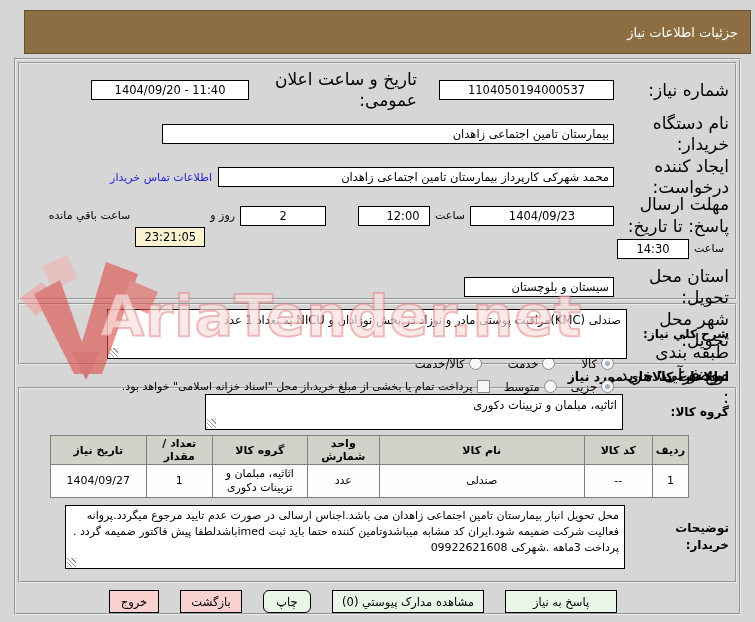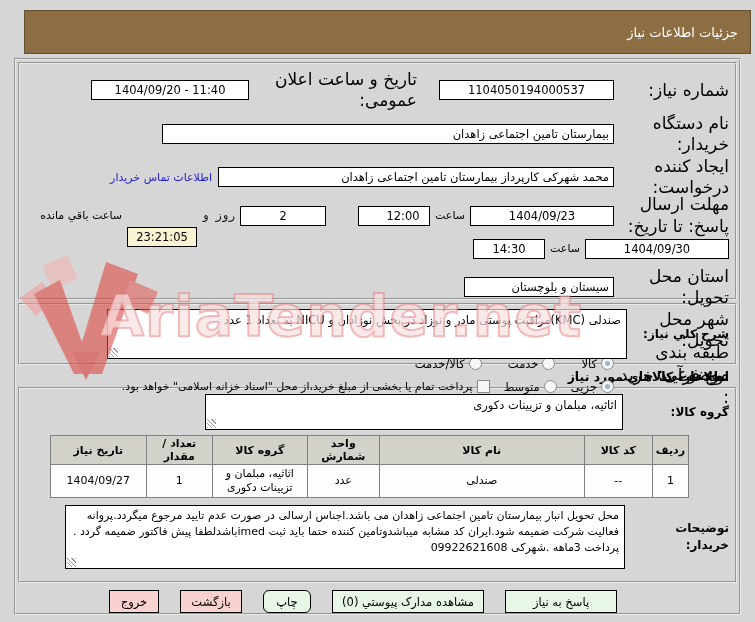--- a/index.html
+++ b/index.html
@@ -125,31 +125,28 @@
           <span class="ltr">1404/09/23</span>
         </span>
       <span class="small" style="margin:0 5px;">ساعت</span>
       <span class="inp center" style="width:72px;padding-left:22px;">
           <span class="ltr">12:00</span>
         </span>
       <span style="width:32px;flex:none;"></span>
       <span class="inp center" style="width:86px;">
           <span class="ltr">2</span>
         </span>
-      <span class="small" style="margin:4px 5px;font-family:Liberation Mono, monospace;">روز و</span>
+      <span class="small" style="margin:4px 5px;">روز و</span>
       <span class="inp center yellow" style="width:70px;margin-top:42px;">
           <span class="ltr">23:21:05</span>
         </span>
       <span class="small" style="margin-right:5px;white-space:nowrap;">ساعت باقي مانده</span>
     </div>
 
     <div class="row" style="height:32px;">
-      <span class="inp center" style="width:144px;">
-          <span class="ltr">1404/09/30</span>
-        </span>
       <span class="small" style="margin:0 5px;">ساعت</span>
       <span class="inp center" style="width:72px;">
           <span class="ltr">14:30</span>
         </span>
     </div>
 
     <div class="row">
       <span class="lab">استان محل تحویل:</span>
       <span class="inp" style="width:150px;">سیستان و بلوچستان</span>
     </div>

